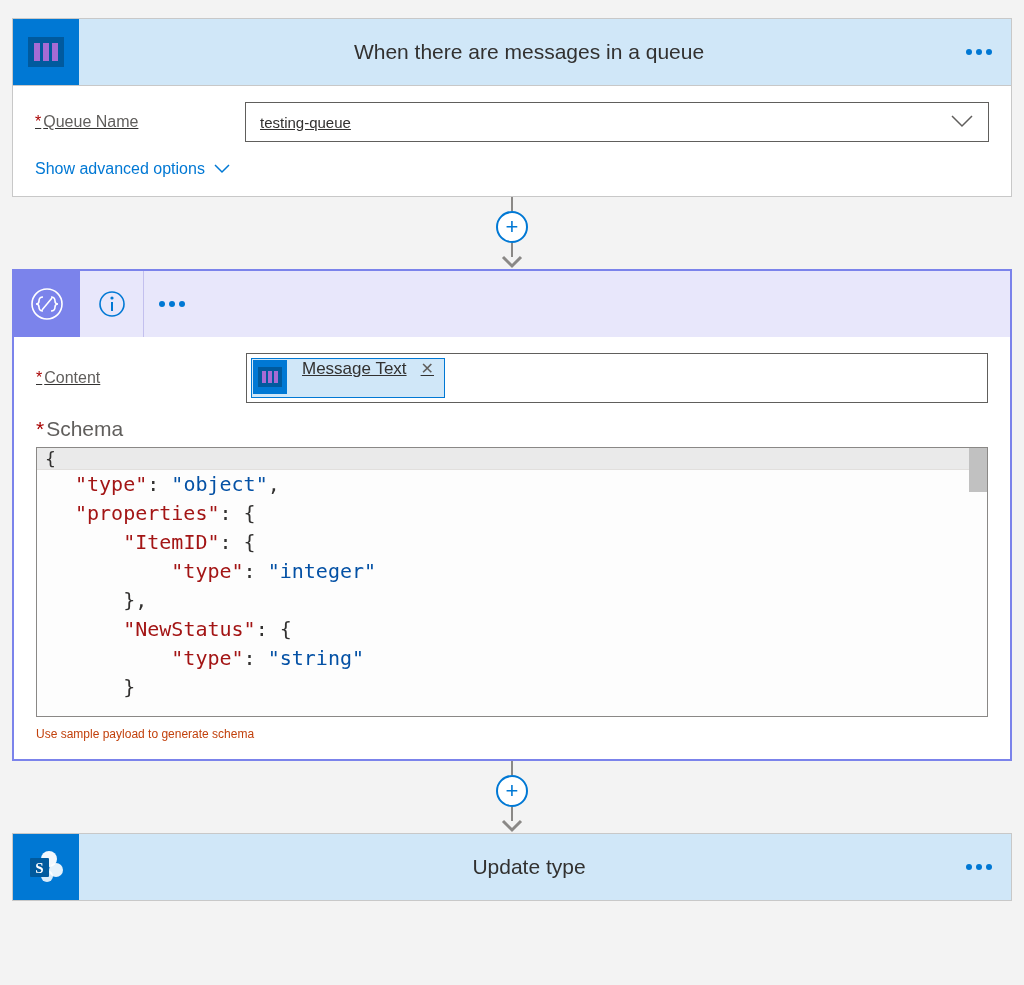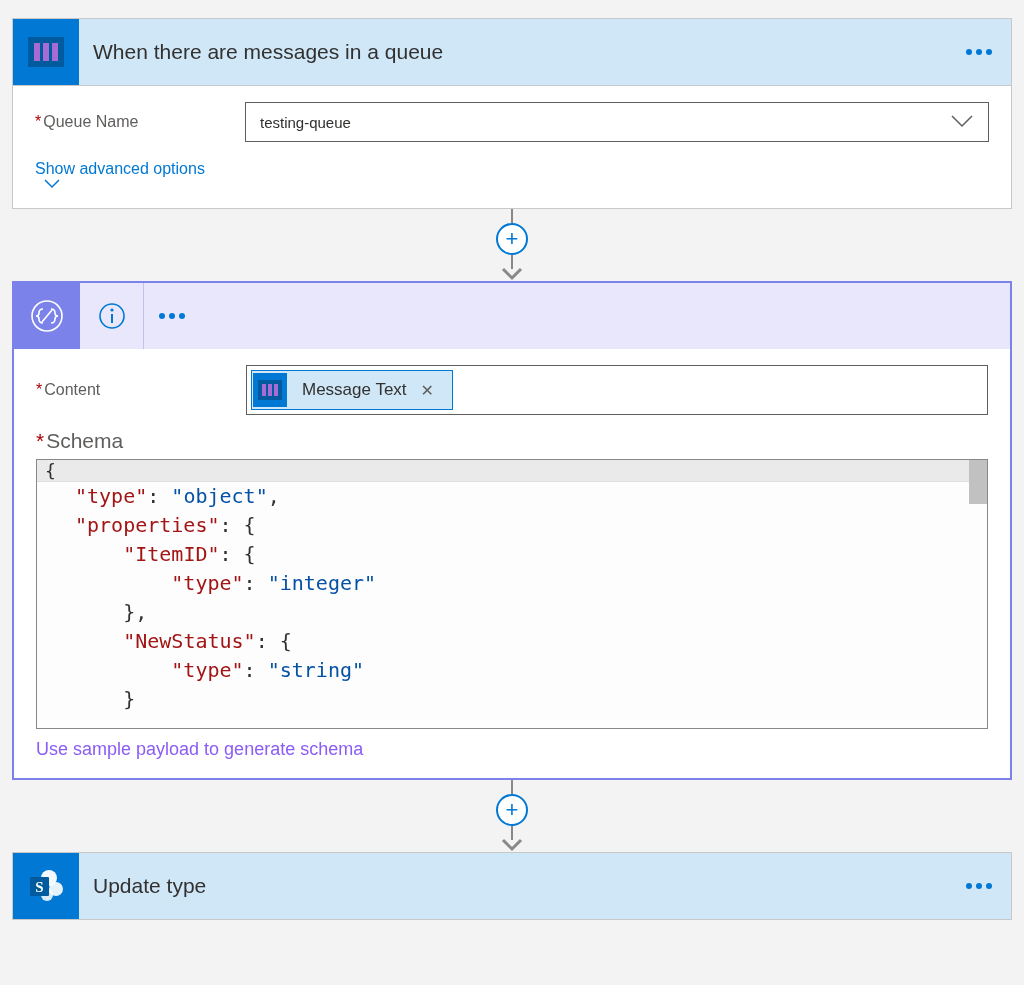--- a/index.html
+++ b/index.html
@@ -31,20 +31,21 @@
   .header .icon-box {
     width: 66px; height: 66px;
     display: flex; align-items: center; justify-content: center;
     flex-shrink: 0;
   }
   .header .title {
     flex: 1;
     font-size: 21px;
     padding-left: 14px;
     color: #323130;
+    text-align: center;
   }
   .header .menu-dots { margin-right: 18px; cursor: pointer; }
   .menu-dots svg { display:block; }
 
   
   .card1 .header { background: #d0e7f8; border-bottom: 1px solid #c8c8c8; }
   .card1 .header .icon-box { background: #0078d4; }
   
   .card2 .header { background: #e8e7fb; }
   .card2 .header .icon-box { background: #7b83eb; }
@@ -52,21 +53,21 @@
   .card2 .header .info-icon {
     width: 64px; display:flex; align-items:center; justify-content:center;
     border-right: 1px solid #c3c0ee; height: 66px; cursor:pointer;
   }
   
   .card3 .header { background: #d0e7f8; }
   .card3 .header .icon-box { background: #0078d4; }
 
   
   .body { padding: 16px 22px 18px 22px; }
-  .field-row { display: flex; align-items: center; margin-bottom: 6px; }
+  .field-row { display: flex; align-items: center; margin-bottom: 6px; text-decoration: underline; }
   .field-label {
     width: 210px; flex-shrink: 0;
     color: #605e5c; font-size: 16px;
   }
   .field-label .req { color: #a80000; margin-right: 2px; }
 
   .select-wrap {
     flex: 1;
     border: 1px solid #605e5c;
     background: #fff;
@@ -74,39 +75,39 @@
     display: flex; align-items: center;
     padding: 0 14px;
     justify-content: space-between;
     cursor: pointer;
   }
   .select-wrap .chevron { color: #605e5c; }
 
   .adv-link {
     color: #0078d4;
     font-size: 16px;
-    display: inline-flex; 
-    margin-top: 12px; cursor:pointer;flex-direction:column;
+    display: inline-flex; align-items:center;
+    margin-top: 12px; cursor:pointer;
   }
   .adv-link svg { margin-left: 8px; }
 
   
   .pill-area {
     flex: 1;
     border: 1px solid #605e5c;
     min-height: 46px;
     display: flex; align-items: center;
     padding: 4px;
   }
   .pill {
-    display: inline-flex; align-items:center;
+    display: inline-flex; align-items:flex-start;
     background: #d0e7f8;
     border: 1px solid #0078d4;
     height: 40px;
-    padding-right: 18px;
+    padding-right: 10px;
   }
   .pill .mini-icon {
     width: 34px; height: 34px; background: #0078d4;
     display:flex; align-items:center; justify-content:center;
     margin:1px;
   }
   .pill .pill-text { padding: 0 14px; font-size: 17px; color:#323130; }
   .pill .close { color:#605e5c; cursor:pointer; font-size:16px; }
 
   
@@ -139,21 +140,21 @@
     position:absolute; right:0; top:0; width:18px; height:44px;
     background:#c1c1c1;
   }
   .tok-key { color:#a31515; }
   .tok-colon { color:#323130; }
   .tok-str { color:#0451a5; }
   .tok-brace { color:#323130; }
   .tok-punc { color:#323130; }
 
   .payload-link {
-    color:#8b5cf6; font-size:18px; margin-top:10px; display:inline-block; cursor:pointer;
+    color:#c2410c; font-size:12px; margin-top:10px; display:inline-block; cursor:pointer;
   }
 
   
   .connector {
     display:flex; flex-direction:column; align-items:center;
     padding-top: 0;
     margin: 0;
   }
   .stem-top { width:2px; height:14px; background:#8a8886; }
   .stem-bot { width:2px; height:14px; background:#8a8886; }

